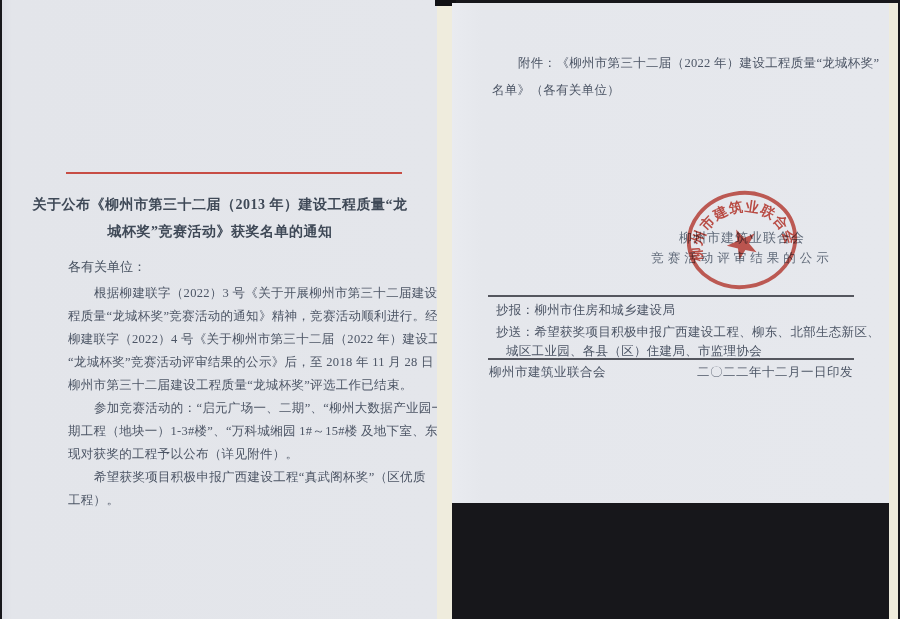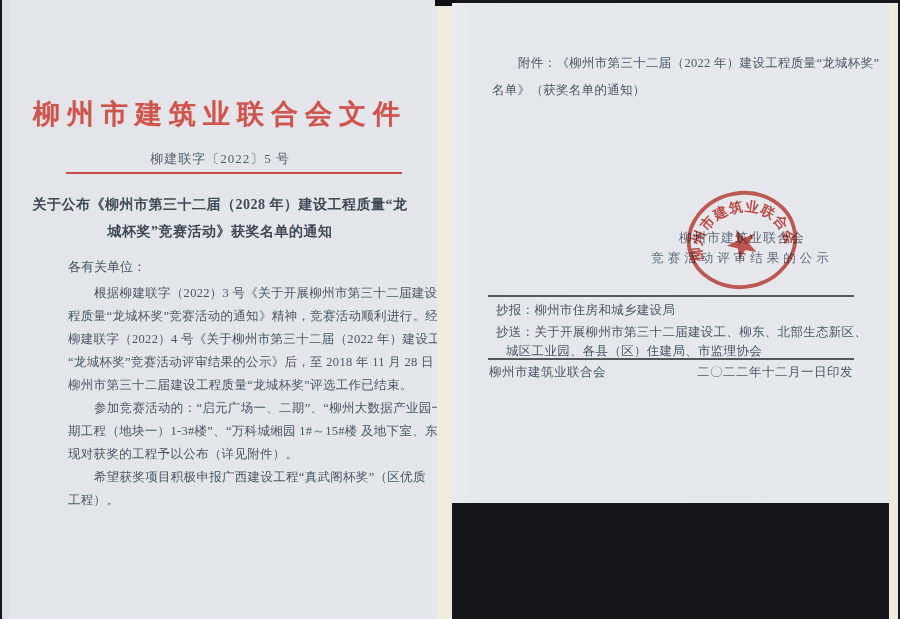--- a/index.html
+++ b/index.html
@@ -64,24 +64,22 @@
     left:37px;top:361px;width:364px;display:flex;justify-content:space-between;
     font-size:12.5px;color:#4c5565;white-space:nowrap;letter-spacing:.5px;
   }
 </style>
 </head>
 <body>
 
 <div class="stage">
 
   <div class="abs page-left">
-    <div class="abs doc-header">柳州市建筑业联合会文件</div>
-    <div class="abs doc-number">柳建联字〔2022〕5 号</div>
     <div class="abs red-rule"></div>
-    <div class="abs doc-title t1">关于公布《柳州市第三十二届（2028 年）建设工程质量“龙</div>
+    <div class="abs doc-title t1">关于公布《柳州市第三十二届（2013 年）建设工程质量“龙</div>
     <div class="abs doc-title t2">城杯奖”竞赛活动》获奖名单的通知</div>
     <div class="abs salutation">各有关单位：</div>
     <div class="abs body-block">
       <div class="bodyline ind">根据柳建联字（2022）3 号《关于开展柳州市第三十二届建设工</div>
       <div class="bodyline">程质量“龙城杯奖”竞赛活动的通知》精神，竞赛活动顺利进行。经</div>
       <div class="bodyline">柳建联字（2022）4 号《关于柳州市第三十二届（2022 年）建设工程</div>
       <div class="bodyline">“龙城杯奖”竞赛活动评审结果的公示》后，至 2018 年 11 月 28 日</div>
       <div class="bodyline">柳州市第三十二届建设工程质量“龙城杯奖”评选工作已结束。</div>
       <div class="bodyline ind">参加竞赛活动的：“启元广场一、二期”、“柳州大数据产业园一</div>
       <div class="bodyline">期工程（地块一）1-3#楼”、“万科城缃园 1#～15#楼 及地下室、东</div>
@@ -89,39 +87,39 @@
       <div class="bodyline ind">希望获奖项目积极申报广西建设工程“真武阁杯奖”（区优质</div>
       <div class="bodyline">工程）。</div>
     </div>
   </div>
 
   <div class="abs spine"></div>
   <div class="abs spine-mark"></div>
 
   <div class="abs page-right">
     <div class="abs attach a1">附件：《柳州市第三十二届（2022 年）建设工程质量“龙城杯奖”</div>
-    <div class="abs attach a2">名单》（获奖名单的通知）</div>
+    <div class="abs attach a2">名单》（各有关单位）</div>
 
     <div class="abs sig sig-name">柳州市建筑业联合会</div>
     <div class="abs sig sig-date">竞赛活动评审结果的公示</div>
 
     <svg class="abs seal" viewBox="-60 -55 120 110" xmlns="http://www.w3.org/2000/svg">
       <defs>
         <path id="sealArc" d="M -36 25 A 40 36 0 1 1 36 25"></path>
       </defs>
       <ellipse cx="0" cy="0" rx="50" ry="44" fill="none" stroke="#c63c31" stroke-width="3.6" opacity="0.92"></ellipse>
       <text font-size="13" fill="#c63c31" font-weight="bold" letter-spacing="1">
         <textPath href="#sealArc" xlink:href="#sealArc" startOffset="50%" text-anchor="middle">柳州市建筑业联合会</textPath>
       </text>
       <polygon transform="translate(0,4) rotate(-14)" points="0,-15 3.53,-4.85 14.27,-4.64 5.71,1.85 8.82,12.14 0,6 -8.82,12.14 -5.71,1.85 -14.27,-4.64 -3.53,-4.85" fill="#c63c31" opacity="0.95"></polygon>
     </svg>
 
     <div class="abs rule r1"></div>
     <div class="abs ccline cc1">抄报：柳州市住房和城乡建设局</div>
-    <div class="abs ccline cc2">抄送：关于开展柳州市第三十二届建设工、柳东、北部生态新区、</div>
+    <div class="abs ccline cc2">抄送：希望获奖项目积极申报广西建设工程、柳东、北部生态新区、</div>
     <div class="abs ccline cc3">城区工业园、各县（区）住建局、市监理协会</div>
     <div class="abs rule r2"></div>
     <div class="abs footer-row">
       <span>柳州市建筑业联合会</span>
       <span>二〇二二年十二月一日印发</span>
     </div>
   </div>
 
   <div class="abs right-edge"></div>
 </div>

